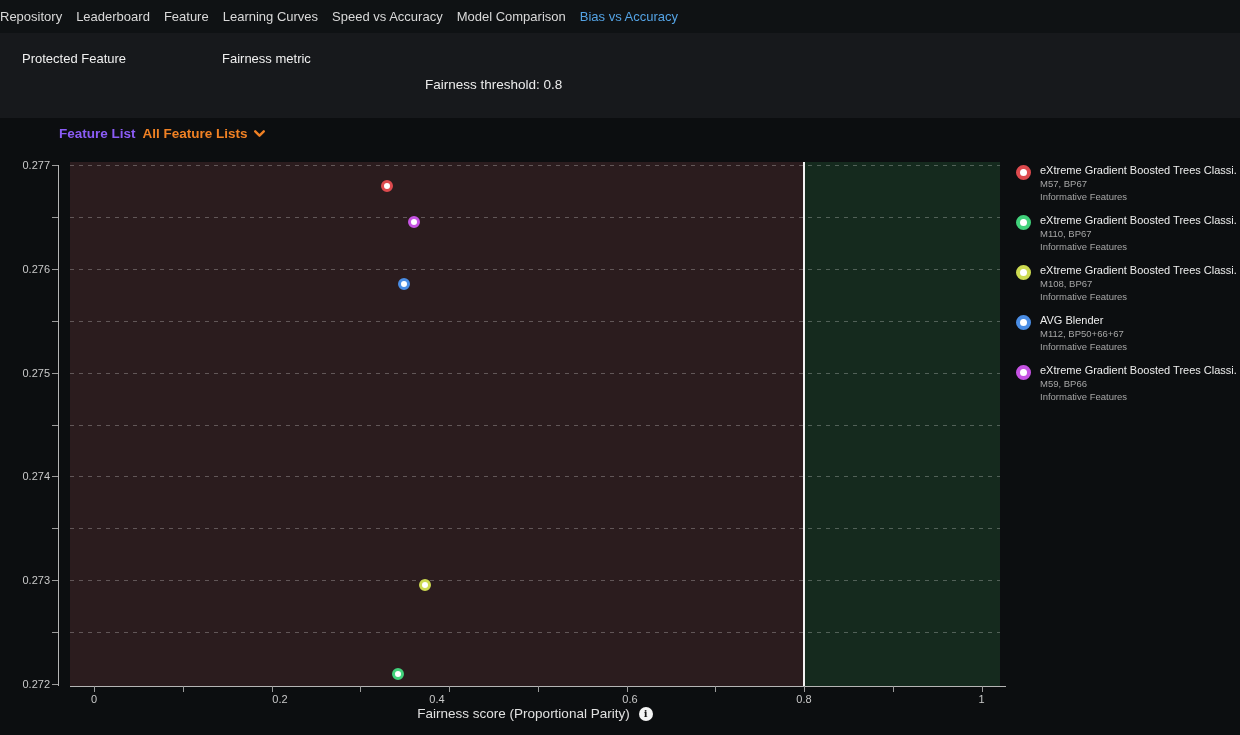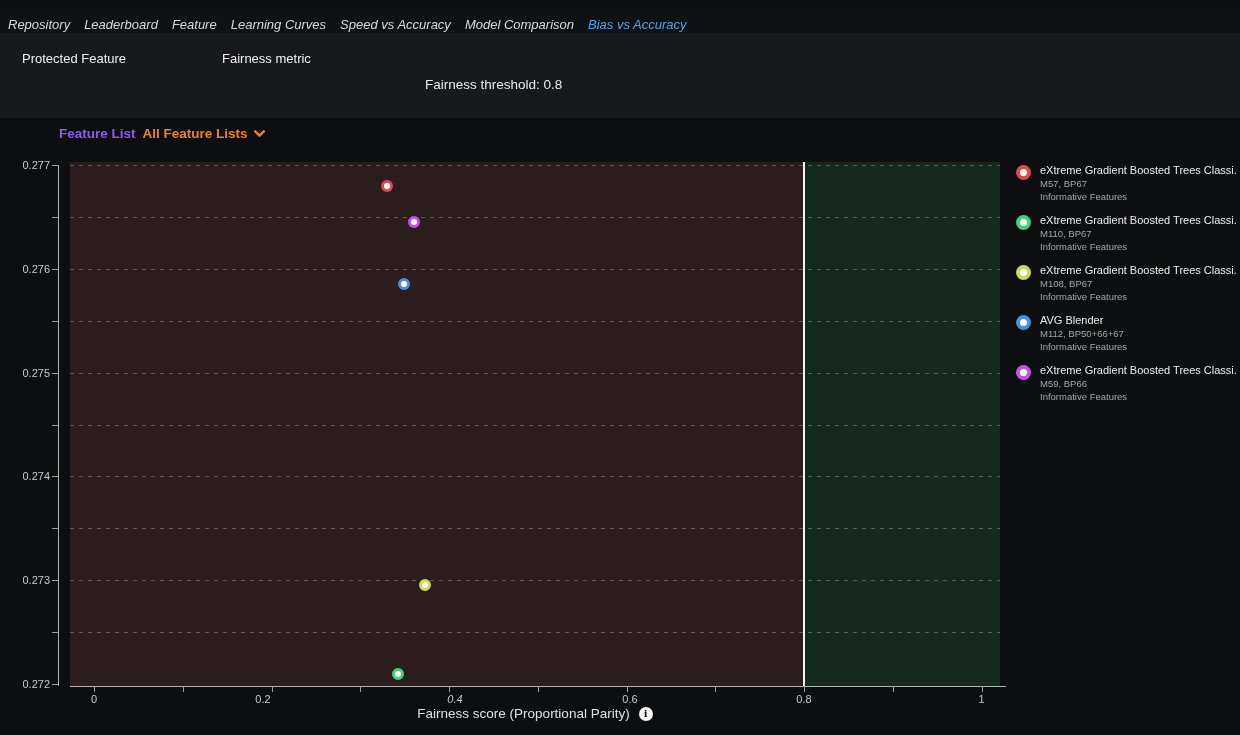--- a/index.html
+++ b/index.html
@@ -1,21 +1,21 @@
 <!DOCTYPE html>
 <html><head>
 <meta charset="utf-8">
 <style>
   html,body{margin:0;padding:0;background:#0c0e10;}
   .app{position:relative;width:1240px;height:735px;overflow:hidden;
        background:#0c0e10;font-family:"Liberation Sans",sans-serif;}
 
   
-  .navbar{position:absolute;top:8px;left:0;width:1240px;height:33px;background:#0f1214;
-          display:flex;align-items:center;padding-left:8px;gap:14px;box-sizing:border-box;font-style:italic;}
+  .navbar{position:absolute;top:0;left:0;width:1240px;height:33px;background:#0f1214;
+          display:flex;align-items:center;gap:14px;box-sizing:border-box;}
   .nav-item{color:#d9d9d9;font-size:13px;cursor:pointer;white-space:nowrap;}
   .nav-item.active{color:#54a3e4;}
 
   
   .controls-strip{position:absolute;top:33px;left:0;width:1240px;height:85px;background:#17191c;}
   .ctl-label{position:absolute;font-size:13px;font-weight:normal;color:#f0f0f0;}
   .select{position:absolute;top:71px;width:180px;height:30px;background:#232629;border-radius:2px;
           display:flex;align-items:center;padding:0 11px;box-sizing:border-box;cursor:pointer;}
   .select .val{color:#f2f2f2;font-size:13px;}
   .select .chev{margin-left:auto;display:flex;}
@@ -126,24 +126,24 @@
       <div class="ytick" style="left: 52px; top: 320.7px;"></div>
       <div class="ytick" style="left: 52px; top: 268.8px;"></div>
       <div class="ylab" style="top: 262.8px;">0.276</div>
       <div class="ytick" style="left: 52px; top: 216.9px;"></div>
       <div class="ytick" style="left: 52px; top: 165px;"></div>
       <div class="ylab" style="top: 159px;">0.277</div>
       <div class="xtick" style="left: 94px; top: 686px;"></div>
       <div class="xlab" style="left: 72px; top: 693px;">0</div>
       <div class="xtick" style="left: 182.75px; top: 686px;"></div>
       <div class="xtick" style="left: 271.5px; top: 686px;"></div>
-      <div class="xlab" style="left: 241px; top: 693px;">0.2</div>
+      <div class="xlab" style="left: 258px; top: 693px;">0.2</div>
       <div class="xtick" style="left: 360.25px; top: 686px;"></div>
       <div class="xtick" style="left: 449px; top: 686px;"></div>
-      <div class="xlab" style="left: 433px; top: 693px; font-style: italic;">0.4</div>
+      <div class="xlab" style="left: 415px; top: 693px;">0.4</div>
       <div class="xtick" style="left: 537.75px; top: 686px;"></div>
       <div class="xtick" style="left: 626.5px; top: 686px;"></div>
       <div class="xlab" style="left: 608px; top: 693px;">0.6</div>
       <div class="xtick" style="left: 715.25px; top: 686px;"></div>
       <div class="xtick" style="left: 804px; top: 686px;"></div>
       <div class="xlab" style="left: 782px; top: 693px;">0.8</div>
       <div class="xtick" style="left: 892.75px; top: 686px;"></div>
       <div class="xtick" style="left: 981.5px; top: 686px;"></div>
       <div class="xlab" style="left: 959.5px; top: 693px;">1</div>
       <div class="thresh-line" style="left: 803px; top: 162px; height: 524px; background: rgb(242, 242, 242);"></div>

